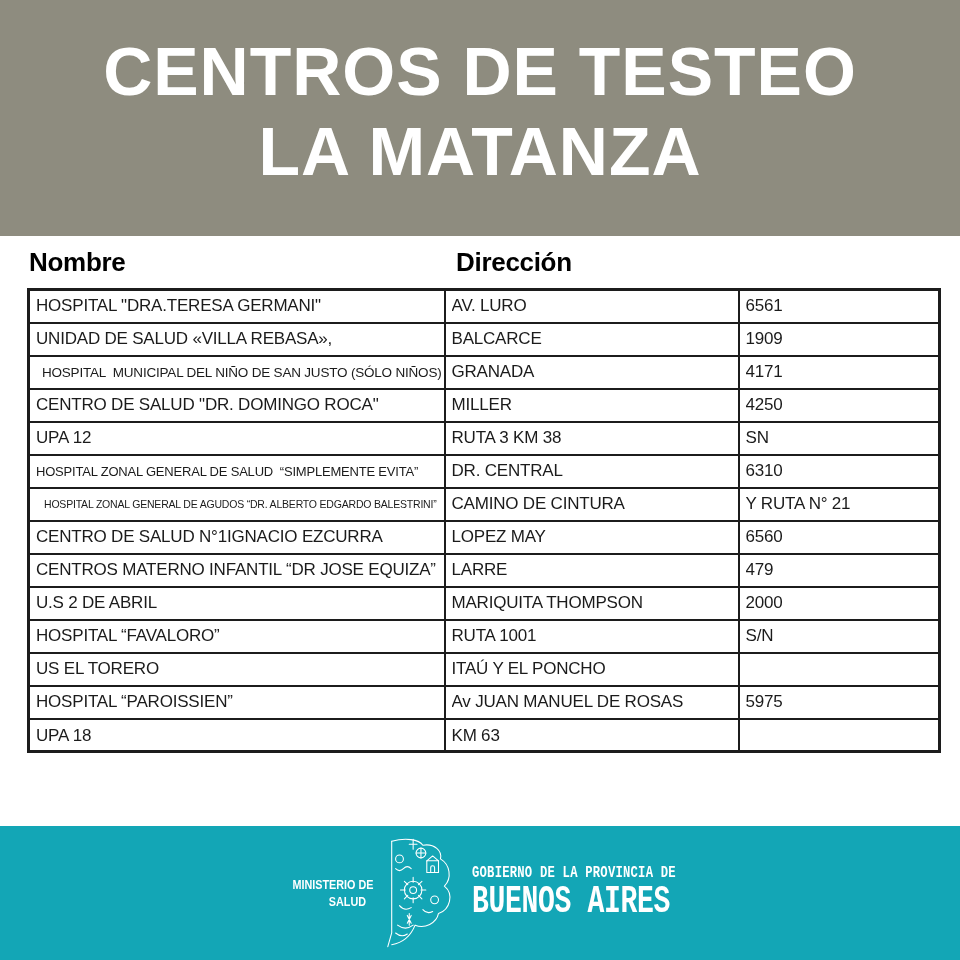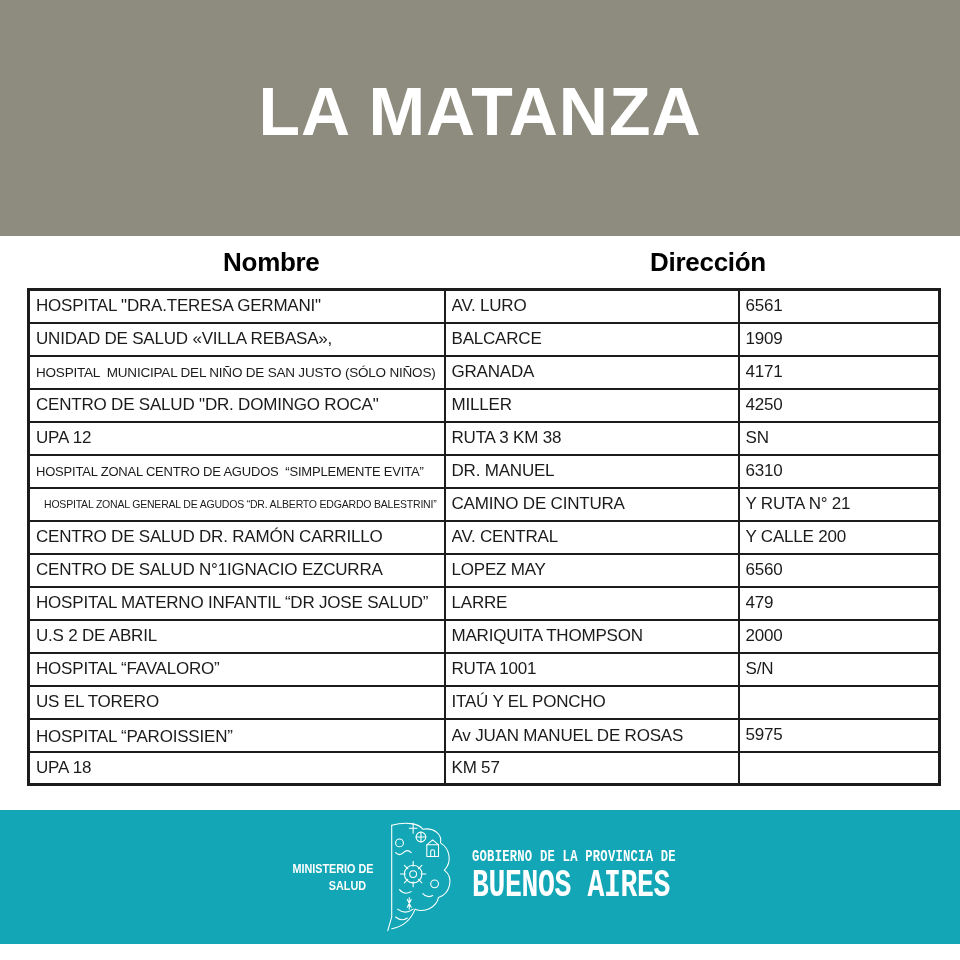--- a/index.html
+++ b/index.html
@@ -37,21 +37,20 @@
   }
   
   .col-headers{
     display:flex;
     height:69px;
     padding:11px 0 0 29px;
     font-size:26px;
     font-weight:bold;
     color:#000;
     letter-spacing:-0.3px;
-    justify-content:center;
   }
   .col-h-nombre{width:427px;}
   
   table.centers{
     position:absolute;
     left:27px;top:288px;
     width:911px;
     border-collapse:collapse;
     table-layout:fixed;
     border:3px solid var(--border);
@@ -72,21 +71,21 @@
     letter-spacing:-0.2px;
   }
   
   table.centers tr:nth-child(14) td:nth-child(2){vertical-align:top;}
   table.centers tr:nth-child(14) td:nth-child(2) .fit{padding-top:6px;}
   table.centers tr:nth-child(14) td:nth-child(1){vertical-align:bottom;}
   table.centers tr:nth-child(14) td:nth-child(1) .fit{padding-bottom:4px;}
   
   .footer{
     position:absolute;
-    left:0;bottom:16px;
+    left:0;bottom:0;
     width:100%;height:134px;
     background:var(--footer-bg);
     color:var(--white);
     display:flex;
     align-items:center;
     justify-content:center;
   }
   .ministry{
     width:92px;
     text-align:right;
@@ -117,20 +116,21 @@
     transform-origin:left center;
     white-space:nowrap;
   }
 </style>
 </head>
 <body>
 
 <div class="page">
 
   <header class="header-band">
+    <div class="title-line">CENTROS DE TESTEO</div>
     <div class="title-line">LA MATANZA</div>
   </header>
 
   <div class="col-headers">
     <div class="col-h-nombre">Nombre</div>
     <div class="col-h-direccion">Dirección</div>
   </div>
 
   <table class="centers">
     <colgroup>
@@ -156,21 +156,21 @@
           </td>
     <td>
             <div class="fit">BALCARCE</div>
           </td>
     <td>
             <div class="fit">1909</div>
           </td>
   </tr>
         <tr>
     <td>
-            <div class="fit" style="font-size: 13.5px;">HOSPITAL  MUNICIPAL DEL NIÑO DE SAN JUSTO (SÓLO NIÑOS)</div>
+            <div class="fit" style="font-size: 13.5px; text-align: right;">HOSPITAL  MUNICIPAL DEL NIÑO DE SAN JUSTO (SÓLO NIÑOS)</div>
           </td>
     <td>
             <div class="fit">GRANADA</div>
           </td>
     <td>
             <div class="fit">4171</div>
           </td>
   </tr>
         <tr>
     <td>
@@ -189,65 +189,54 @@
           </td>
     <td>
             <div class="fit">RUTA 3 KM 38</div>
           </td>
     <td>
             <div class="fit">SN</div>
           </td>
   </tr>
         <tr>
     <td>
-            <div class="fit" style="font-size: 13px;">HOSPITAL ZONAL CENTRO DE AGUDOS  “SIMPLEMENTE EVITA”</div>
-          </td>
-    <td>
-            <div class="fit">DR. MANUEL</div>
+            <div class="fit" style="font-size: 13px;">HOSPITAL ZONAL GENERAL DE SALUD  “SIMPLEMENTE EVITA”</div>
+          </td>
+    <td>
+            <div class="fit">DR. CENTRAL</div>
           </td>
     <td>
             <div class="fit">6310</div>
           </td>
   </tr>
         <tr>
     <td>
             <div class="fit" style="font-size: 10.5px; padding-left: 8px;">HOSPITAL ZONAL GENERAL DE AGUDOS “DR. ALBERTO EDGARDO BALESTRINI”</div>
           </td>
     <td>
             <div class="fit">CAMINO DE CINTURA</div>
           </td>
     <td>
             <div class="fit">Y RUTA N° 21</div>
           </td>
   </tr>
         <tr>
     <td>
-            <div class="fit">CENTRO DE SALUD DR. RAMÓN CARRILLO</div>
-          </td>
-    <td>
-            <div class="fit">AV. CENTRAL</div>
-          </td>
-    <td>
-            <div class="fit">Y CALLE 200</div>
-          </td>
-  </tr>
-        <tr>
-    <td>
             <div class="fit">CENTRO DE SALUD N°1IGNACIO EZCURRA</div>
           </td>
     <td>
             <div class="fit">LOPEZ MAY</div>
           </td>
     <td>
             <div class="fit">6560</div>
           </td>
   </tr>
         <tr>
     <td>
-            <div class="fit">HOSPITAL MATERNO INFANTIL “DR JOSE SALUD”</div>
+            <div class="fit">CENTROS MATERNO INFANTIL “DR JOSE EQUIZA”</div>
           </td>
     <td>
             <div class="fit">LARRE</div>
           </td>
     <td>
             <div class="fit">479</div>
           </td>
   </tr>
         <tr>
     <td>
@@ -291,21 +280,21 @@
           </td>
     <td>
             <div class="fit">5975</div>
           </td>
   </tr>
         <tr>
     <td>
             <div class="fit">UPA 18</div>
           </td>
     <td>
-            <div class="fit">KM 57</div>
+            <div class="fit">KM 63</div>
           </td>
     <td>
             <div class="fit"></div>
           </td>
   </tr>
       </tbody>
   </table>
 
   <footer class="footer">
     <div class="ministry">

